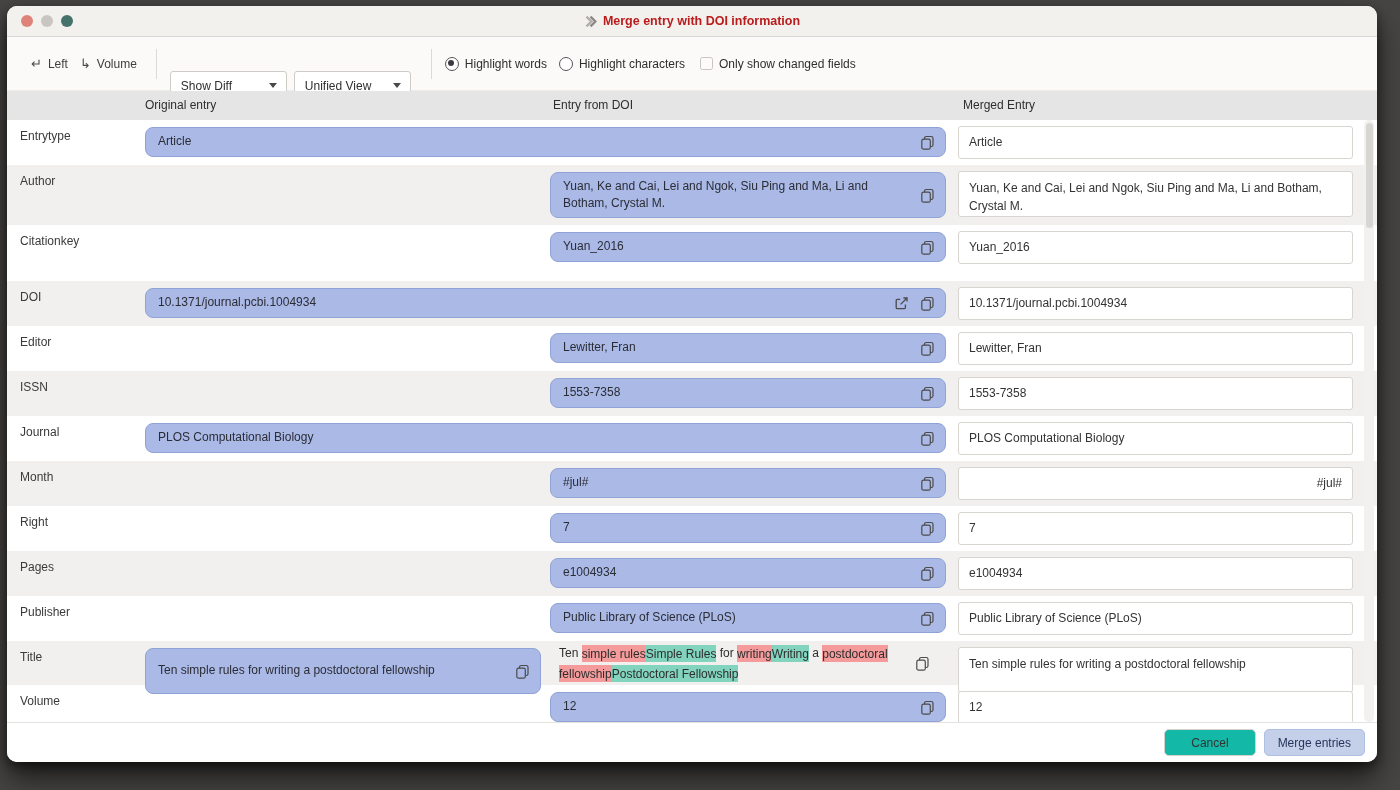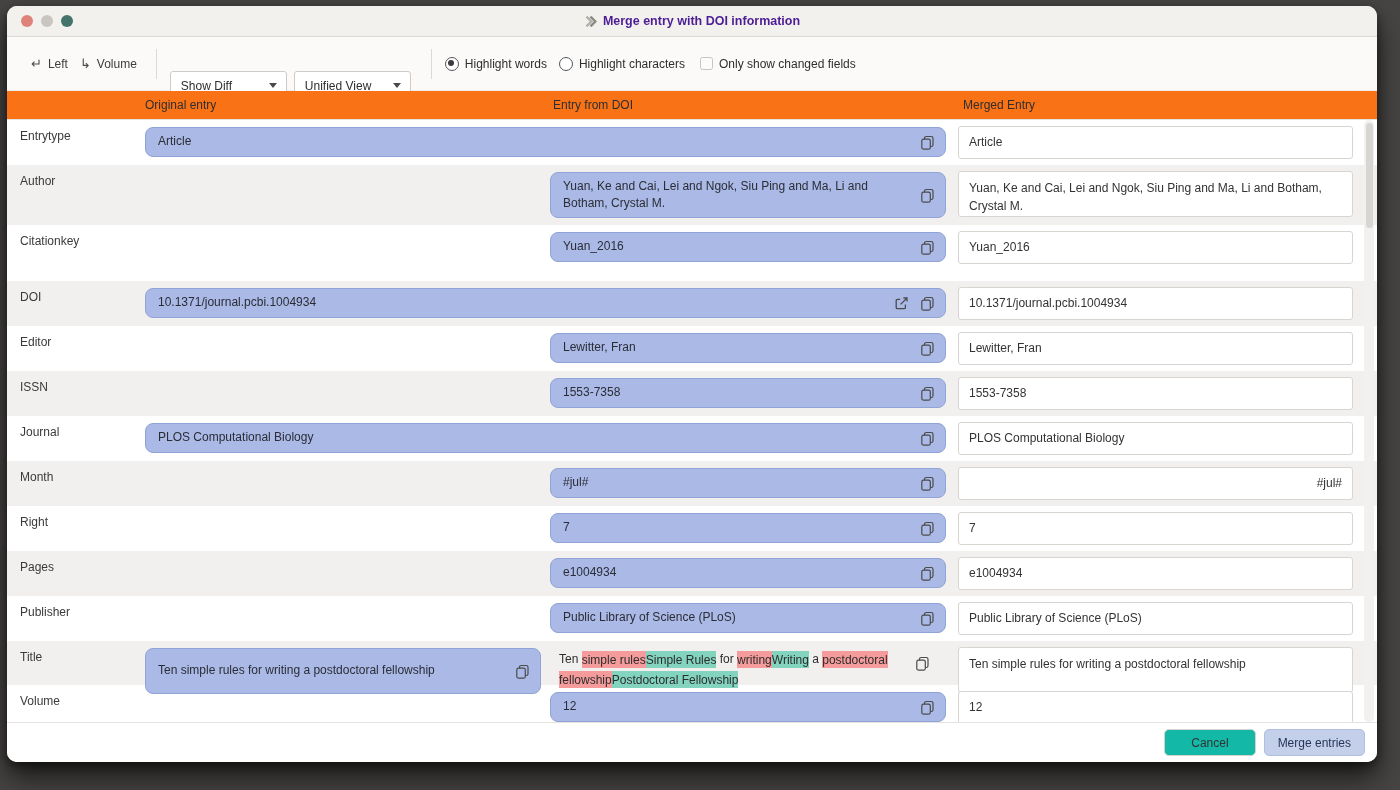--- a/index.html
+++ b/index.html
@@ -21,21 +21,21 @@
     box-shadow:0 16px 28px rgba(0,0,0,.62),0 4px 10px rgba(0,0,0,.45);
   }
   
   .titlebar{height:31px;background:#f3f1ee;border-bottom:1px solid #dbd9d5;
     display:flex;align-items:center;justify-content:center;position:relative;}
   .lights{position:absolute;left:14px;top:9px;display:flex;gap:8px;}
   .light{width:12px;height:12px;border-radius:50%;}
   .light.close{background:#df837a;}
   .light.min{background:#c9c6c2;}
   .light.zoom{background:#45726b;}
-  .title{font-size:12.5px;font-weight:bold;color:#4c1d95;display:flex;align-items:center;gap:6px;}
+  .title{font-size:12.5px;font-weight:bold;color:#b91c1c;display:flex;align-items:center;gap:6px;}
   
   .toolbar{height:54px;background:#fbfaf8;border-bottom:1px solid #efedea;
     display:flex;align-items:center;padding-left:18px;}
   .tool-btn{font-size:12px;color:#3d3d3d;display:flex;align-items:center;gap:6px;
     padding:4px 6px;border-radius:3px;cursor:default;}
   .tool-btn .glyph{font-size:13px;color:#4a4a4a;}
   .vsep{width:1px;height:30px;background:#dcdad6;margin:0 13px;}
   .dropdown{width:117px;height:30px;background:#fff;border:1px solid #cfccc7;border-radius:3px;
     display:flex;align-items:center;justify-content:space-between;
     padding:0 9px 0 10px;font-size:12px;color:#2f2f2f;margin-right:7px;margin-top:44px;}
@@ -43,21 +43,21 @@
     border-top:5px solid #4a4a4a;}
   .ctl{display:flex;align-items:center;gap:6px;margin-right:12px;}
   .radio{width:14px;height:14px;border:1.5px solid #55555a;border-radius:50%;
     position:relative;background:#fff;flex:none;}
   .radio.checked::after{content:"";position:absolute;left:2.5px;top:2.5px;width:6px;height:6px;
     border-radius:50%;background:#3a3a40;}
   .checkbox{width:13px;height:13px;border:1px solid #c8c5c1;border-radius:2.5px;
     background:#fcfbfa;flex:none;}
   .ctl-label{font-size:12px;color:#2e2e2e;white-space:nowrap;}
   
-  .grid-header{height:29px;position:relative;background:#f97316;border-bottom:1px solid #e6e4e1;}
+  .grid-header{height:29px;position:relative;background:#e5e5e5;border-bottom:1px solid #e6e4e1;}
   .grid-header .h{position:absolute;top:7px;font-size:12px;color:#2e2e2e;}
   .h-original{left:138px;} .h-doi{left:546px;} .h-merged{left:956px;}
   
   .rows{position:relative;height:602px;overflow:hidden;background:#fff;}
   .row{position:relative;width:100%;}
   .row.shaded{background:#f1f0ee;}
   .row-label{position:absolute;left:13px;top:9px;font-size:12px;color:#3a3a3a;}
   .pill{position:absolute;top:7px;height:30px;background:var(--pill);
     border:1px solid var(--pill-border);border-radius:8px;
     font-size:12px;color:#2b2d36;display:flex;align-items:center;
@@ -65,21 +65,21 @@
   .row.tall .pill{height:46px;}
   .pill.full{left:138px;width:801px;}
   .pill.doi-col{left:543px;width:396px;}
   .pill.orig-col{left:138px;width:396px;}
   .pill .text{line-height:1.45;}
   .icon-btn{position:absolute;top:50%;transform:translateY(-50%);width:16px;height:16px;
     display:flex;align-items:center;justify-content:center;cursor:default;}
   .copy-btn{right:10px;}
   .link-btn{right:36px;}
   .diff-cell{position:absolute;left:543px;top:0;width:396px;height:100%;}
-  .diff-text{position:absolute;left:9px;right:42px;top:8px;font-size:12px;color:#2d2d2d;line-height:1.7;}
+  .diff-text{position:absolute;left:9px;right:42px;top:2px;font-size:12px;color:#2d2d2d;line-height:1.7;}
   .seg-del{background:var(--diff-del);padding:1.5px 0;}
   .seg-ins{background:var(--diff-ins);padding:1.5px 0;}
   .diff-copy{position:absolute;right:16px;top:50%;transform:translateY(-50%);width:16px;height:16px;}
   .merged-field{position:absolute;left:951px;width:395px;top:6px;height:33px;
     background:#fff;border:1px solid #d8d5d1;border-radius:3px;
     font-size:12px;color:#333;padding:0 10px;line-height:31px;
     white-space:nowrap;overflow:hidden;}
   .row.tall .merged-field{height:46px;line-height:1.5;padding:7px 10px;white-space:normal;}
   
   .scrollbar{position:absolute;right:3px;top:114px;width:10px;height:602px;

